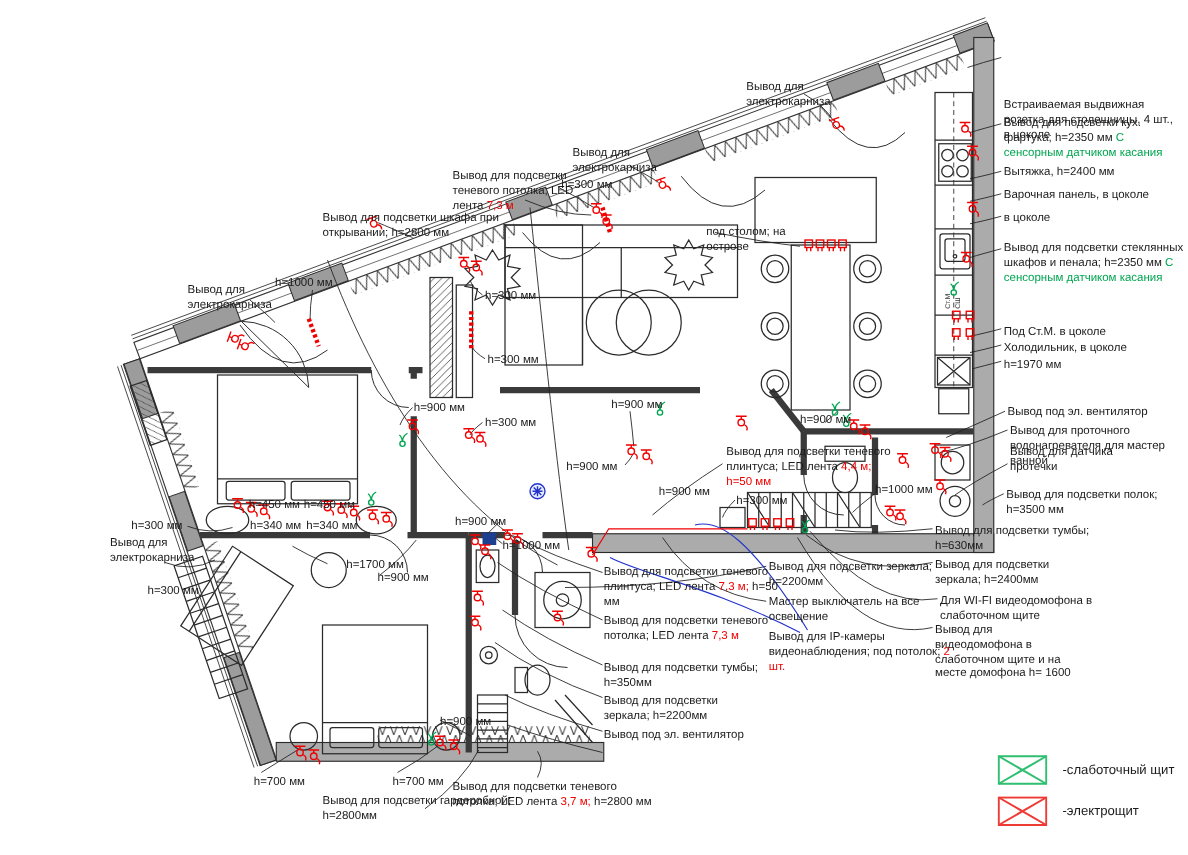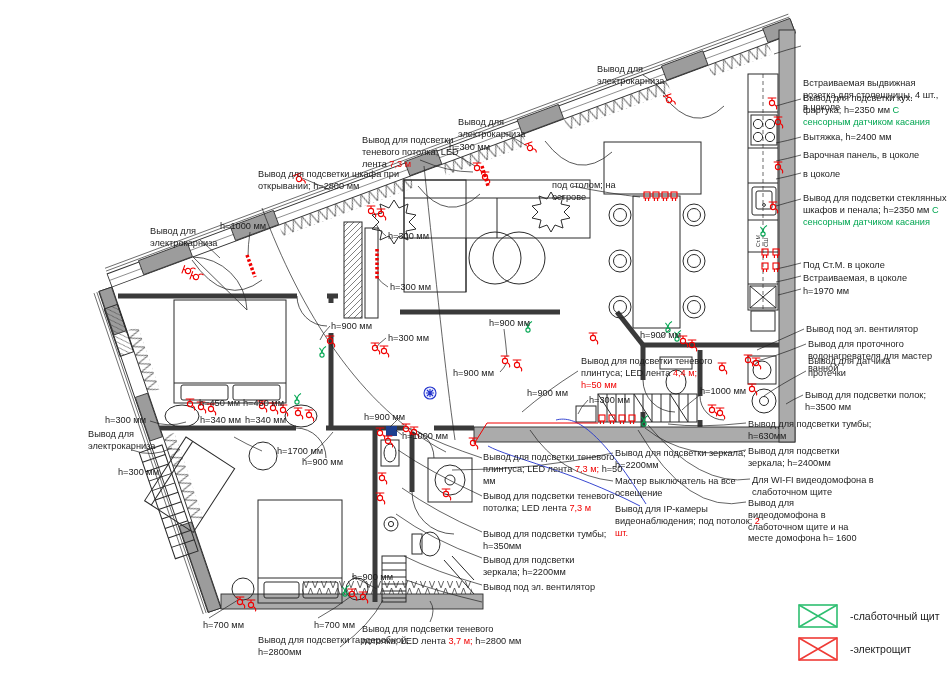--- a/index.html
+++ b/index.html
@@ -401,38 +401,38 @@
 </svg>
 
   <div class="ann-layer">
       <div class="ann" style="left: 803px; top: 40px; width: 142px; margin-top: 38px;"><span>Встраиваемая выдвижная розетка для столешницы, 4 шт., в цоколе</span></div>
       <div class="ann" style="left: 803px; top: 93px; width: 145px;"><span>Вывод для подсветки кух. фартука; h=2350 мм </span><span style="color: rgb(0, 166, 81);">С сенсорным датчиком касания</span></div>
       <div class="ann" style="left: 803px; top: 132px; width: 142px;"><span>Вытяжка, h=2400 мм</span></div>
       <div class="ann" style="left: 803px; top: 150px; width: 142px;"><span>Варочная панель, в цоколе</span></div>
       <div class="ann" style="left: 803px; top: 169px; width: 142px;"><span>в цоколе</span></div>
       <div class="ann" style="left: 803px; top: 193px; width: 148px;"><span>Вывод для подсветки стеклянных шкафов и пенала; h=2350 мм </span><span style="color: rgb(0, 166, 81);">С сенсорным датчиком касания</span></div>
       <div class="ann" style="left: 803px; top: 260px; width: 142px;"><span>Под Ст.М. в цоколе</span></div>
-      <div class="ann" style="left: 803px; top: 273px; width: 142px;"><span>Встраиваемая, в цоколе</span></div>
+      <div class="ann" style="left: 803px; top: 273px; width: 142px;"><span>Холодильник, в цоколе</span></div>
       <div class="ann" style="left: 803px; top: 286px; width: 142px;"><span>h=1970 мм</span></div>
       <div class="ann" style="left: 806px; top: 324px; width: 142px;"><span>Вывод под эл. вентилятор</span></div>
       <div class="ann" style="left: 808px; top: 339px; width: 140px;"><span>Вывод для проточного водонагревателя для мастер ванной</span></div>
       <div class="ann" style="left: 808px; top: 356px; width: 100px;"><span>Вывод для датчика протечки</span></div>
       <div class="ann" style="left: 805px; top: 390px; width: 140px;"><span>Вывод для подсветки полок; h=3500 мм</span></div>
       <div class="ann" style="left: 748px; top: 419px; width: 125px;"><span>Вывод для подсветки тумбы; h=630мм</span></div>
       <div class="ann" style="left: 748px; top: 446px; width: 125px;"><span>Вывод для подсветки зеркала; h=2400мм</span></div>
       <div class="ann" style="left: 752px; top: 475px; width: 125px;"><span>Для WI-FI видеодомофона в слаботочном щите</span></div>
       <div class="ann" style="left: 748px; top: 498px; width: 112px;"><span>Вывод для видеодомофона в слаботочном щите и на месте домофона h= 1600</span></div>
       <div class="ann" style="left: 597px; top: 64px; width: 92px;"><span>Вывод для электрокарниза</span></div>
       <div class="ann" style="left: 458px; top: 117px; width: 92px;"><span>Вывод для электрокарниза</span></div>
       <div class="ann" style="left: 449px; top: 142px; width: 60px;"><span>h=300 мм</span></div>
       <div class="ann" style="left: 362px; top: 135px; width: 122px;"><span>Вывод для подсветки теневого потолка; LED лента </span><span style="color: rgb(240, 0, 0);">7,3 м</span></div>
       <div class="ann" style="left: 258px; top: 169px; width: 152px;"><span>Вывод для подсветки шкафа при открывании; h=2800 мм</span></div>
       <div class="ann" style="left: 220px; top: 221px; width: 70px;"><span>h=1000 мм</span></div>
       <div class="ann" style="left: 150px; top: 226px; width: 95px;"><span>Вывод для электрокарниза</span></div>
-      <div class="ann" style="left: 552px; top: 180px; width: 80px;"><span>под столом; на острове</span></div>
+      <div class="ann" style="left: 565px; top: 180px; width: 80px;"><span>под столом; на острове</span></div>
       <div class="ann" style="left: 388px; top: 231px; width: 60px;"><span>h=300 мм</span></div>
       <div class="ann" style="left: 390px; top: 282px; width: 60px;"><span>h=300 мм</span></div>
       <div class="ann" style="left: 388px; top: 333px; width: 60px;"><span>h=300 мм</span></div>
       <div class="ann" style="left: 331px; top: 321px; width: 60px;"><span>h=900 мм</span></div>
       <div class="ann" style="left: 489px; top: 318px; width: 60px;"><span>h=900 мм</span></div>
       <div class="ann" style="left: 640px; top: 330px; width: 60px;"><span>h=900 мм</span></div>
       <div class="ann" style="left: 453px; top: 368px; width: 60px;"><span>h=900 мм</span></div>
       <div class="ann" style="left: 527px; top: 388px; width: 60px;"><span>h=900 мм</span></div>
       <div class="ann" style="left: 364px; top: 412px; width: 60px;"><span>h=900 мм</span></div>
       <div class="ann" style="left: 402px; top: 431px; width: 70px;"><span>h=1000 мм</span></div>

